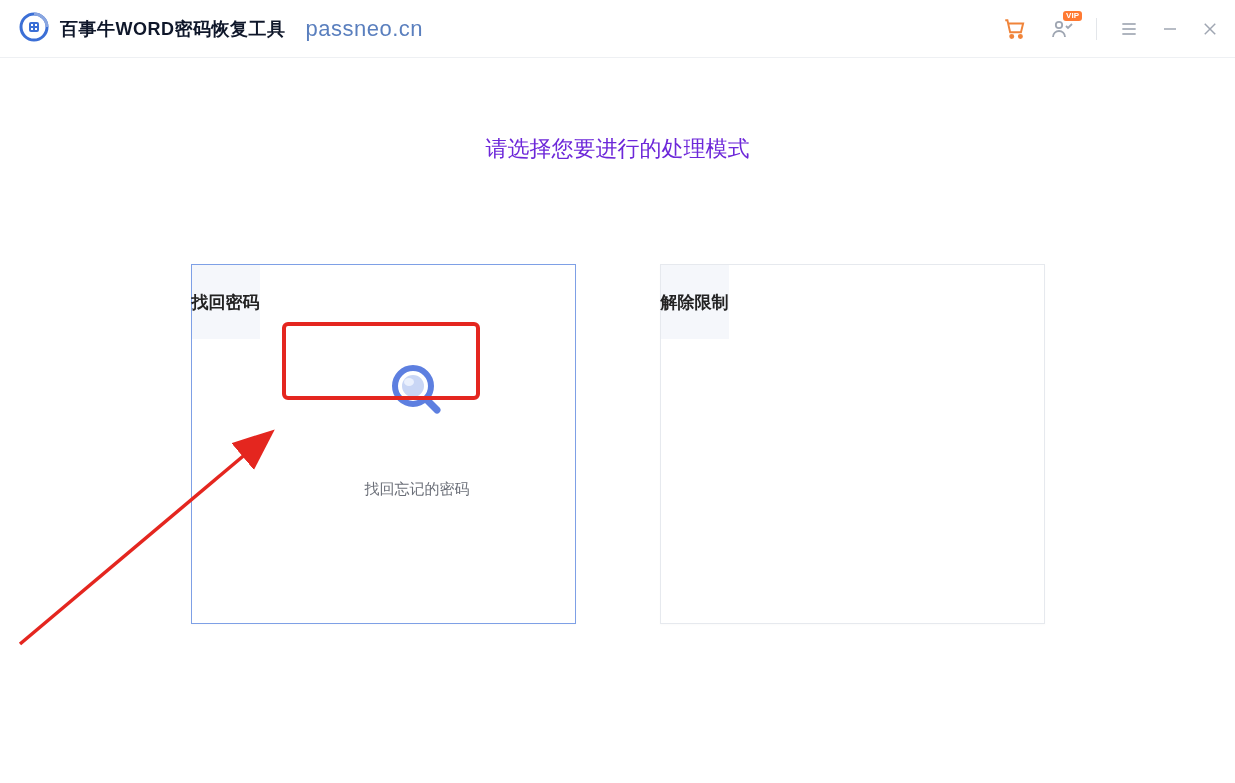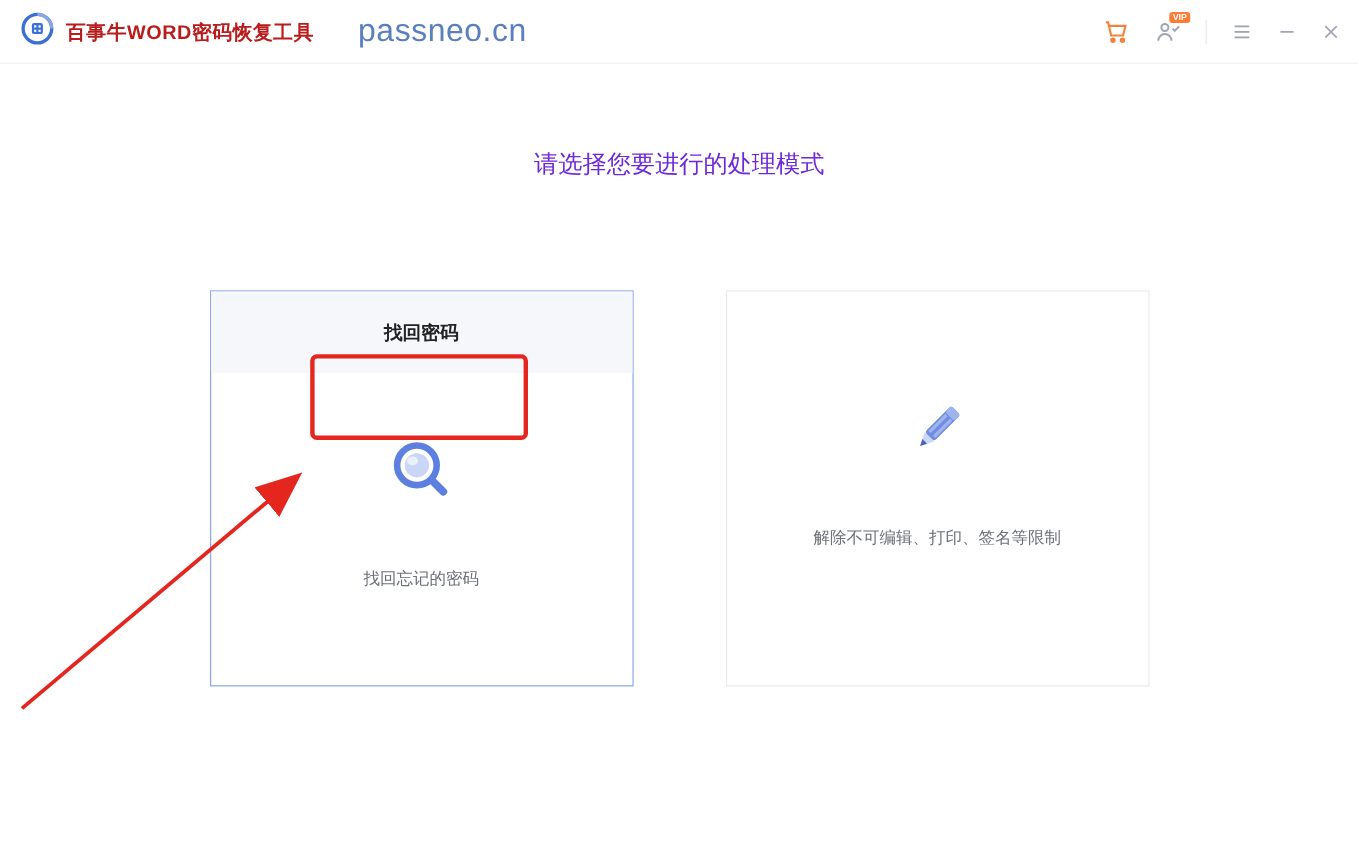--- a/index.html
+++ b/index.html
@@ -8,40 +8,40 @@
     
     .header {
       height: 58px;
       display: flex;
       align-items: center;
       padding: 0 14px 0 18px;
       border-bottom: 1px solid #eef0f3;
       position: relative;
     }
     .logo-wrap { display: flex; align-items: center; gap: 10px; }
-    .app-title { font-size: 18px; font-weight: 700; color: #b91c1c; letter-spacing: 0.5px; white-space: nowrap; }
-    .watermark { font-size: 29px; color: #5a7fbe; margin-left: 40px; font-weight: 400; letter-spacing: 0.5px; }
+    .app-title { font-size: 18px; font-weight: 700; color: #0f172a; letter-spacing: 0.5px; white-space: nowrap; }
+    .watermark { font-size: 22px; color: #5a7fbe; margin-left: 20px; font-weight: 400; letter-spacing: 0.5px; }
     .header-right { position: absolute; right: 16px; top: 0; height: 58px; display: flex; align-items: center; gap: 22px; }
     .icon-btn { color: #9fa6b2; display: flex; align-items: center; justify-content: flex-start; cursor: pointer; }
     .sep { width: 1px; height: 22px; background: #e3e6ea; }
     .vip-badge { position: absolute; top: -6px; right: -8px; background: #ff7a33; color: #fff; font-size: 8px; font-weight: 700; padding: 1px 3px; border-radius: 3px; line-height: 1; }
     .user-icon-wrap { position: relative; }
 
     
     .main { position: relative; width: 100%; height: calc(783px - 58px); }
     .prompt { text-align: center; font-size: 22px; color: #6d28d9; font-weight: 500; margin-top: 76px; }
     .cards { display: flex; justify-content: center; gap: 84px; margin-top: 100px; }
 
     .card {
       width: 385px;
       height: 360px;
       border: 1px solid #e6e9ee;
       background: #fff;
       display: flex;
-      flex-direction: column;
+      flex-direction: row;
       cursor: pointer;
       box-shadow: 0 1px 2px rgba(0,0,0,0.02);
     }
     .card.selected { border-color: #7ea0e6; }
     .card-header {
       height: 74px;
       background: #f5f7fb;
       display: flex;
       align-items: center;
       justify-content: center;
@@ -134,35 +134,21 @@
             <circle cx="26" cy="26" r="11" fill="#c9d6f5"></circle>
             <ellipse cx="22" cy="22" rx="5" ry="4" fill="#eaf0fd"></ellipse>
             <path d="M40 40 L50 50" stroke="#5d7fe0" stroke-width="7" stroke-linecap="round"></path>
           </svg>
         </span>
         <div class="card-desc">找回忘记的密码</div>
       </div>
     </div>
 
     <div class="card">
-      <div class="card-body">
-        <span class="card-icon">
-          <svg width="60" height="60" viewBox="0 0 60 60">
-            <g transform="rotate(45 30 30)">
-              <rect x="24" y="6" width="12" height="34" rx="3" fill="#6f8ce0"></rect>
-              <rect x="24" y="6" width="12" height="8" rx="3" fill="#9fb4ee"></rect>
-              <rect x="25.5" y="15" width="3" height="22" fill="#9fb4ee"></rect>
-              <rect x="31.5" y="15" width="3" height="22" fill="#9fb4ee"></rect>
-              <polygon points="24,40 36,40 30,52" fill="#cbd7f5"></polygon>
-              <polygon points="27,46 33,46 30,52" fill="#4a63b8"></polygon>
-            </g>
-          </svg>
-        </span>
-        <div class="card-desc">解除不可编辑、打印、签名等限制</div>
-      </div>
+      <div class="card-header">解除限制</div>
     </div>
 
   </div>
 
   <div class="red-box" style="left:282px; top:188px; width:198px; height:78px;"></div>
 
   <svg class="red-arrow" style="left:0; top:0;" width="1235" height="725">
     <defs>
       <marker id="ah" markerWidth="12" markerHeight="12" refX="2" refY="5" orient="auto">
         <path d="M0,0 L0,10 L12,5 z" fill="#e4261f"></path>

